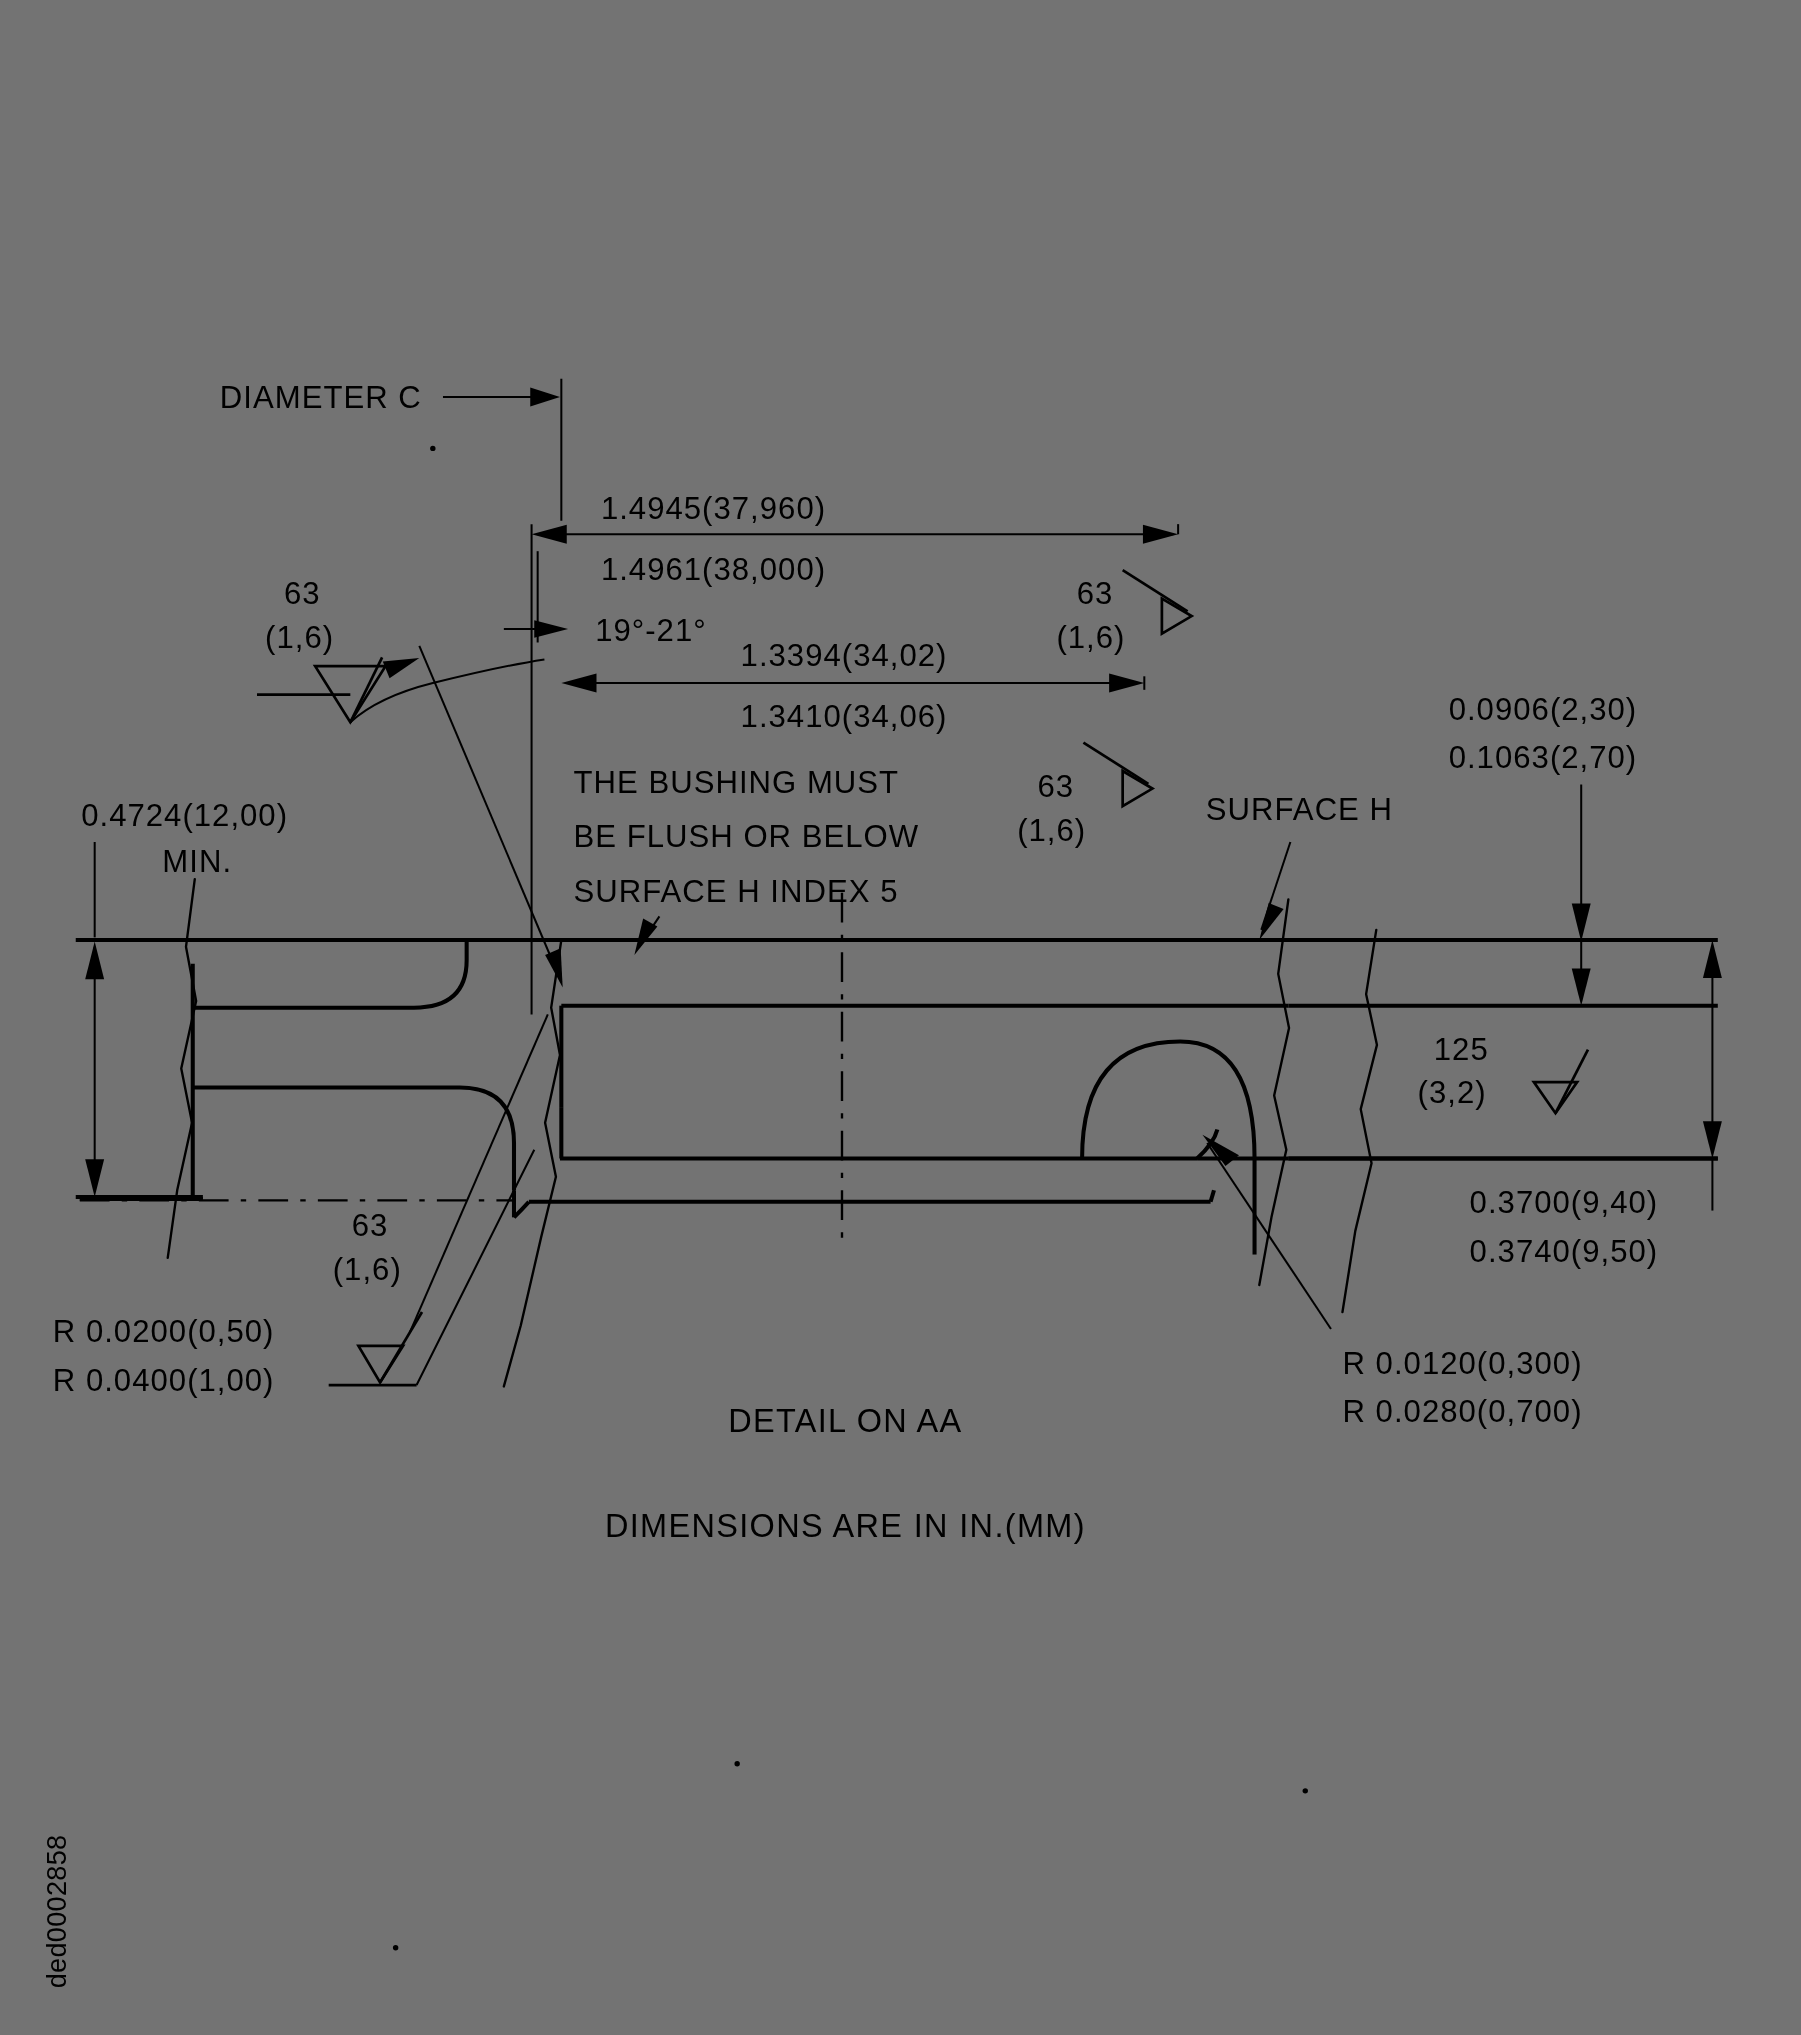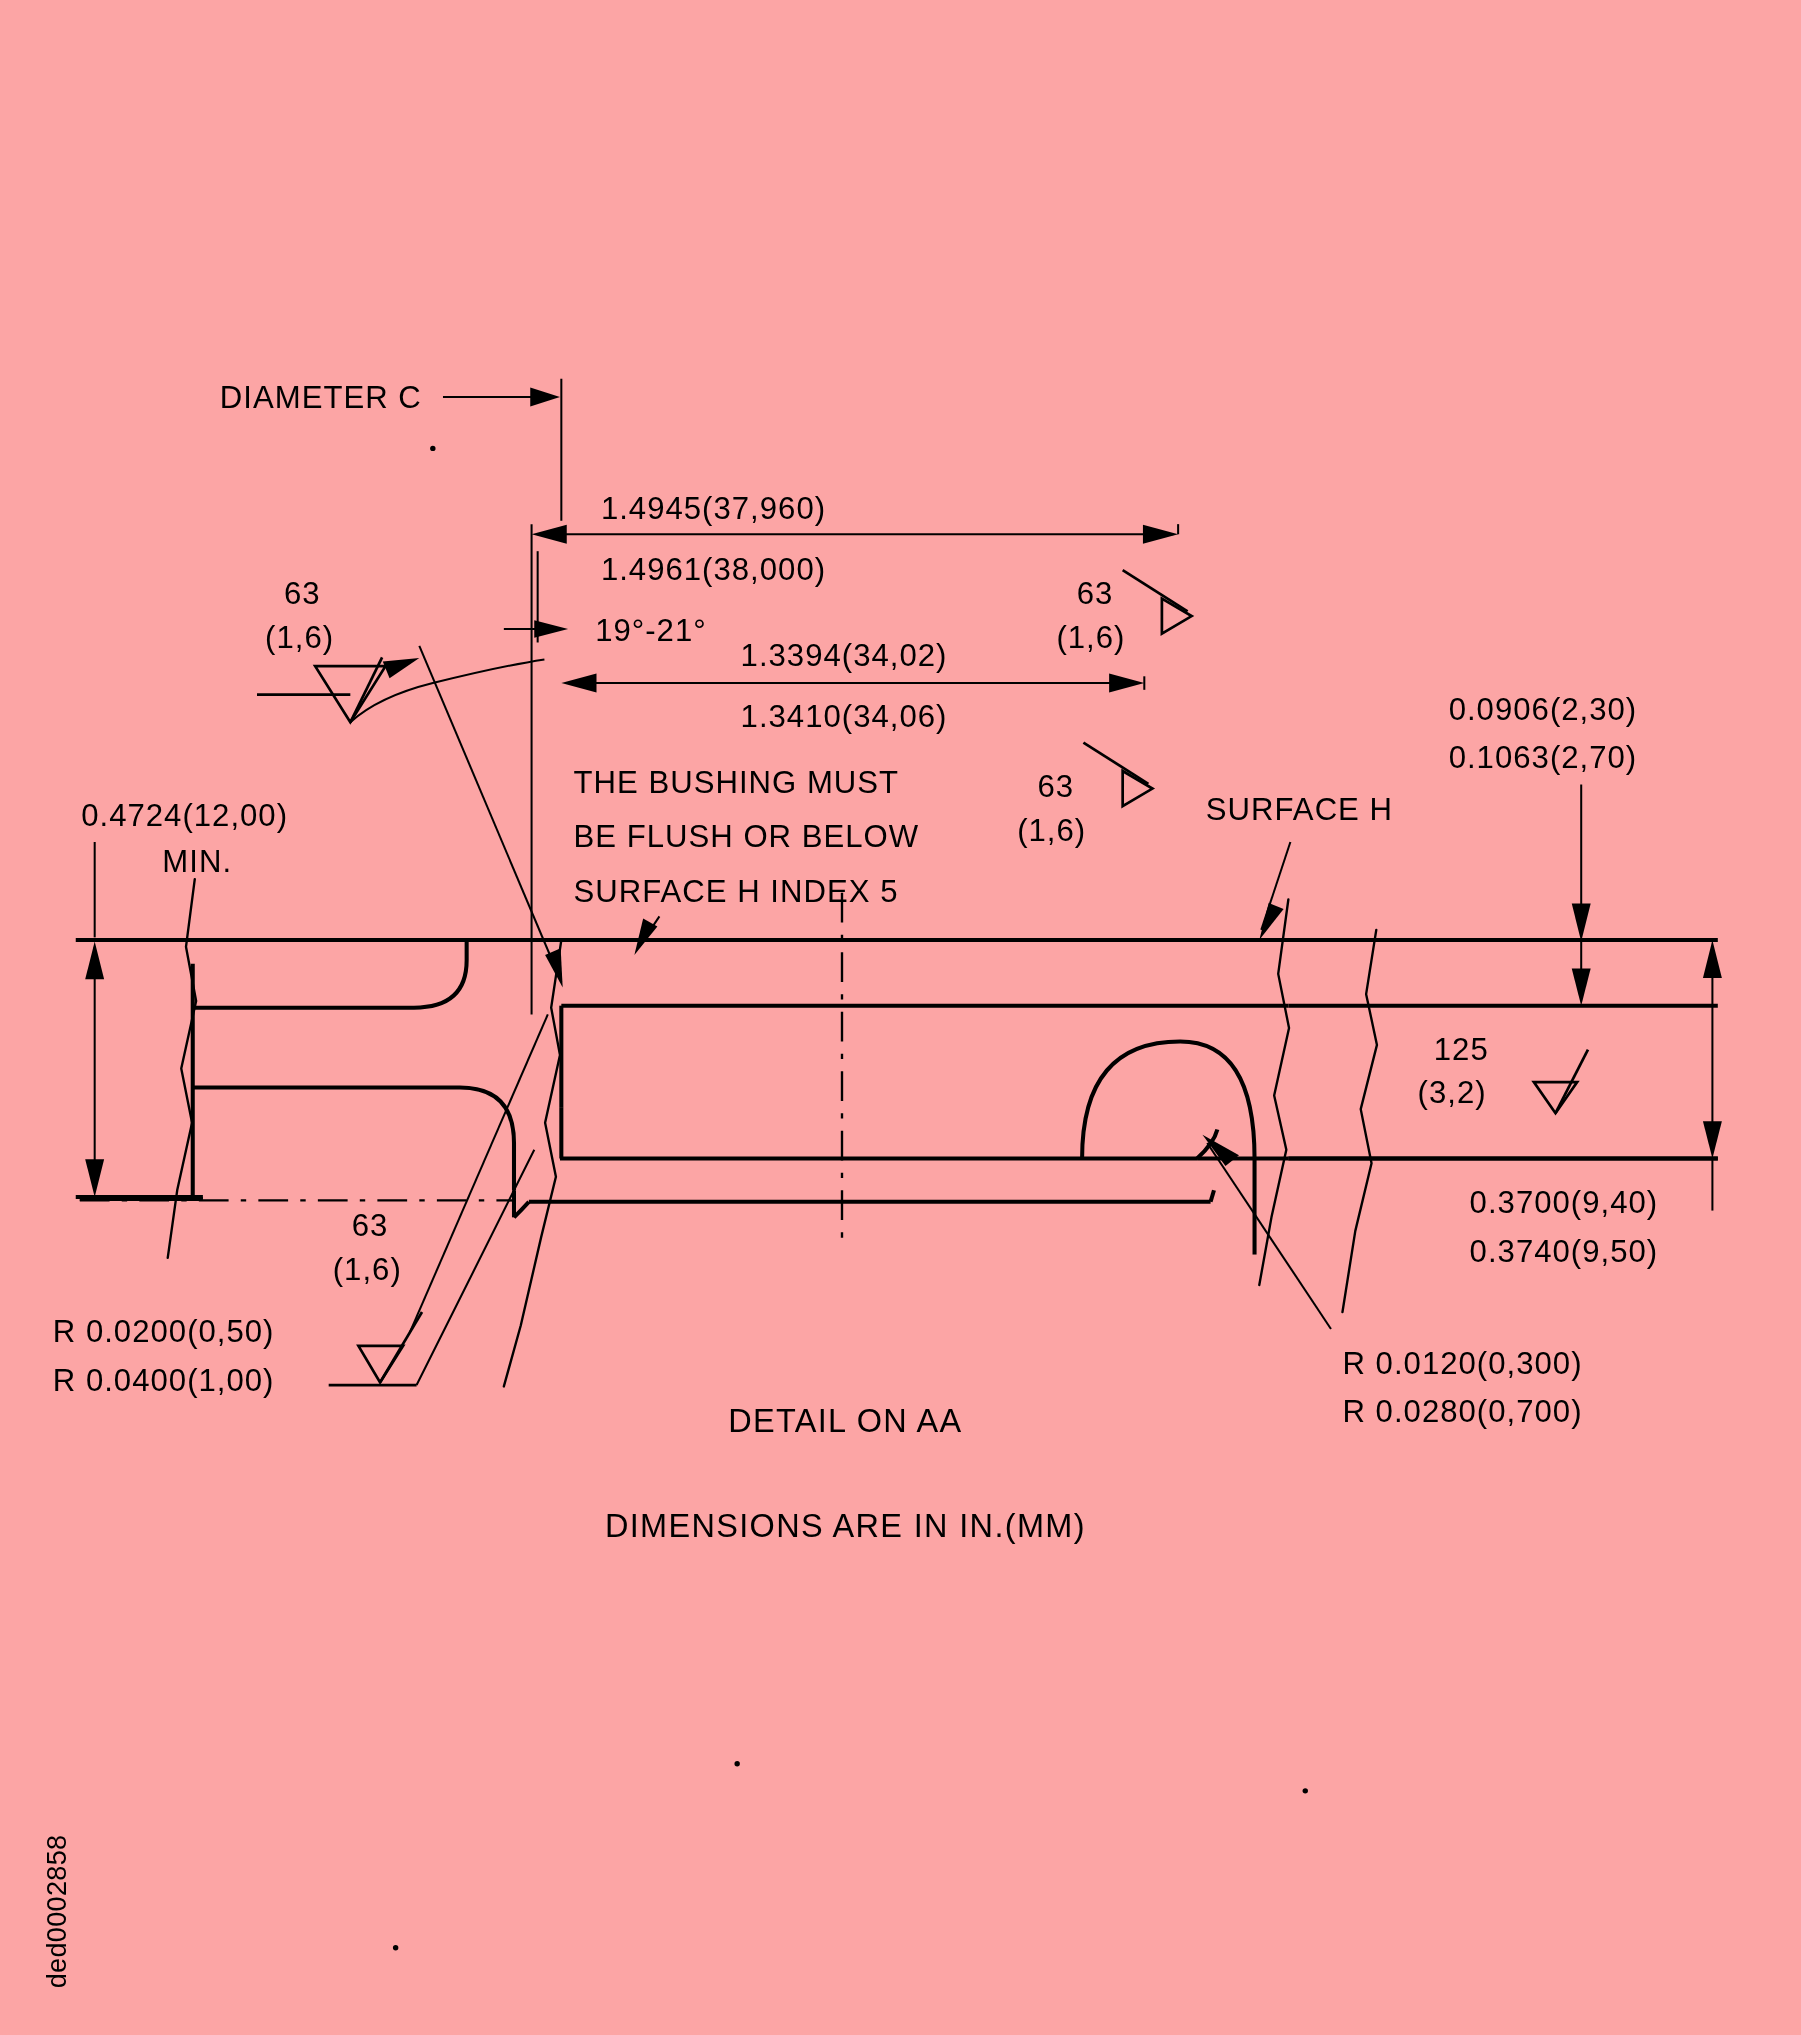--- a/index.html
+++ b/index.html
@@ -7,21 +7,21 @@
     padding: 0;
     background: #ffffff;
   }
   body {
     font-family: "Liberation Sans", sans-serif;
   }
   #sheet {
     position: relative;
     width: 1801px;
     height: 2035px;
-    background: #fca5a5;
+    background: #737373;
     overflow: hidden;
   }
   #drawing {
     position: absolute;
     left: 0;
     top: 0;
     width: 1801px;
     height: 2035px;
   }
   .dwg-text {

